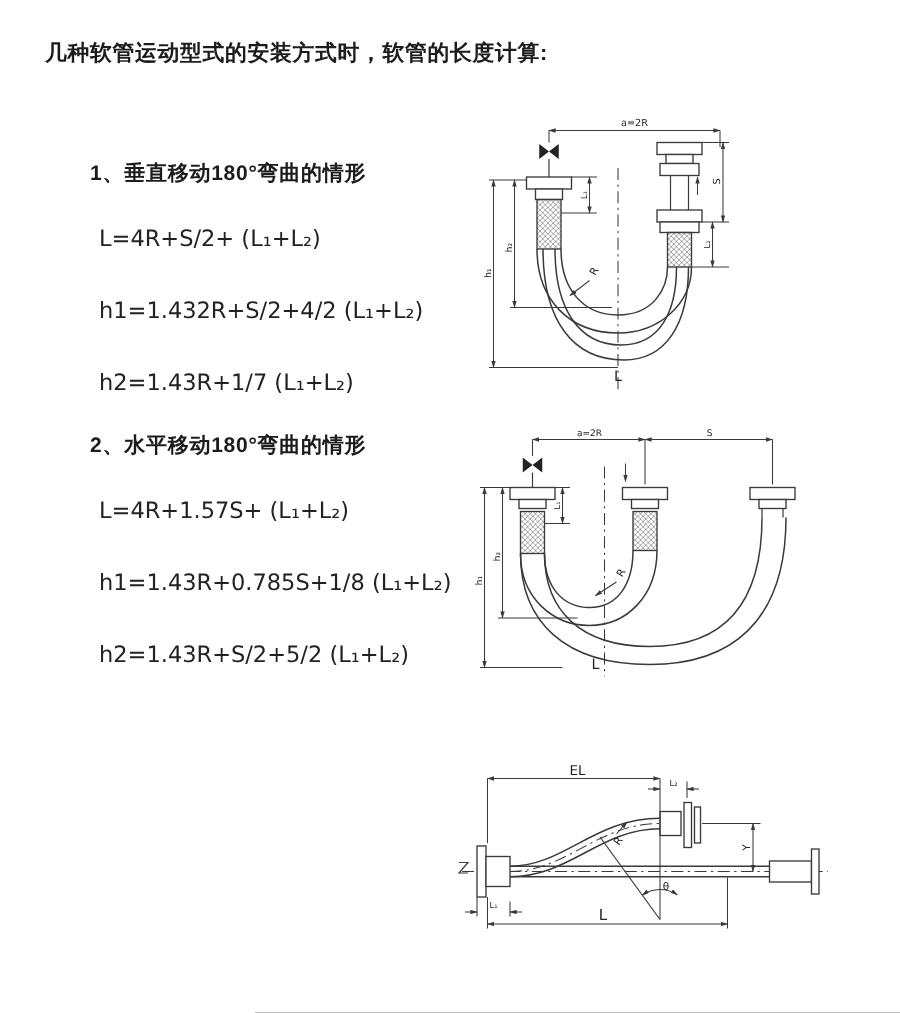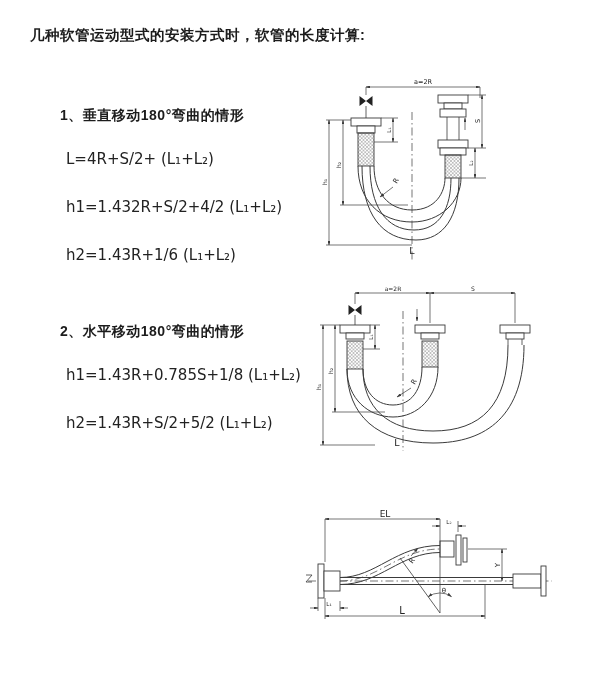--- a/index.html
+++ b/index.html
@@ -34,27 +34,28 @@
 
 <div class="page">
 
   <div class="doc-title">几种软管运动型式的安装方式时，软管的长度计算:</div>
 
   <div class="section" style="top:107px">
     <div class="section-heading">1、垂直移动180°弯曲的情形</div>
     <div class="formulas">
       <div class="formula">L=4R+S/2+ (L₁+L₂)</div>
       <div class="formula">h1=1.432R+S/2+4/2 (L₁+L₂)</div>
-      <div class="formula">h2=1.43R+1/6 (L₁+L₂)</div>
+      <div class="formula">h2=1.43R+1/7 (L₁+L₂)</div>
     </div>
   </div>
 
-  <div class="section" style="top:323px">
+  <div class="section" style="top:288px">
     <div class="section-heading">2、水平移动180°弯曲的情形</div>
     <div class="formulas">
+      <div class="formula">L=4R+1.57S+ (L₁+L₂)</div>
       <div class="formula">h1=1.43R+0.785S+1/8 (L₁+L₂)</div>
       <div class="formula">h2=1.43R+S/2+5/2 (L₁+L₂)</div>
     </div>
   </div>
 
 
   <svg class="diagram" style="left:318px;top:70px" width="270" height="200" viewBox="0 0 270 200">
     <defs>
       <marker id="d1a" viewBox="0 0 10 6" refX="9" refY="3" markerWidth="7" markerHeight="4.2" orient="auto-start-reverse">
           <path d="M0,0 L10,3 L0,6 Z" fill="#3a3a3a"></path>

